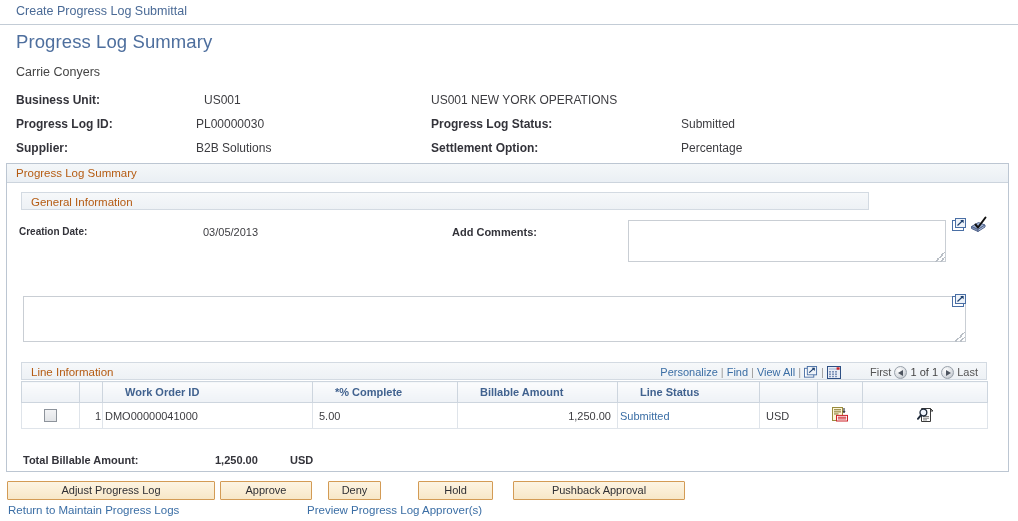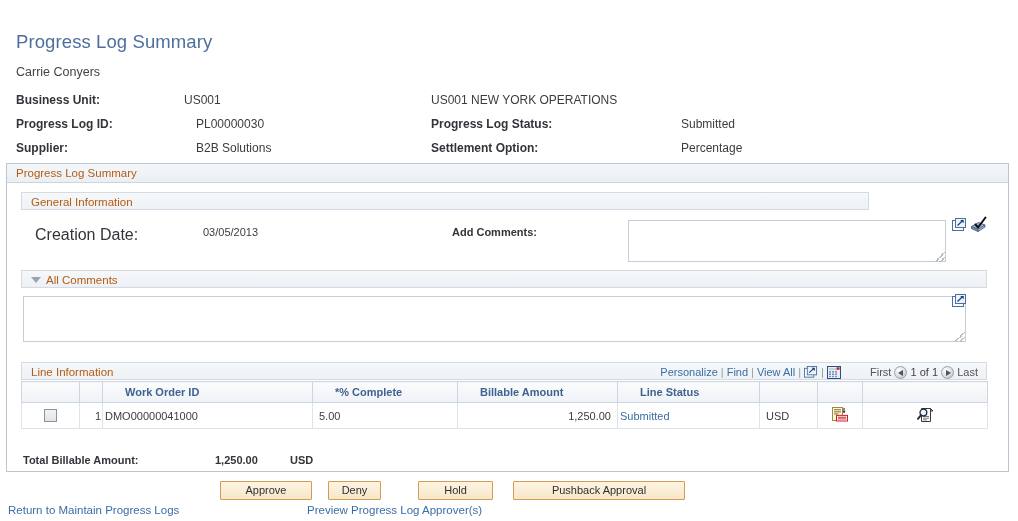--- a/index.html
+++ b/index.html
@@ -152,47 +152,50 @@
   .footlink {
     position: absolute; font-size: 11.5px; color: #3b6ea5; text-decoration: none;
     white-space: nowrap;
   }
 </style>
 </head>
 <body>
 
 <div id="page">
 
+  <div class="crumb-bar">
+    <a href="#" class="crumb-link">Create Progress Log Submittal</a>
+  </div>
 
   <div class="page-title">Progress Log Summary</div>
   <div class="user-name">Carrie Conyers</div>
 
   <div class="hdr-field hdr-label" style="left:16px; top:93px;">Business Unit:</div>
-  <div class="hdr-field hdr-value" style="left:184px; top:93px;">US001</div>
+  <div class="hdr-field hdr-value" style="left:204px; top:93px;">US001</div>
   <div class="hdr-field hdr-value" style="left:431px; top:93px;">US001 NEW YORK OPERATIONS</div>
 
   <div class="hdr-field hdr-label" style="left:16px; top:117px;">Progress Log ID:</div>
   <div class="hdr-field hdr-value" style="left:196px; top:117px;">PL00000030</div>
   <div class="hdr-field hdr-label" style="left:431px; top:117px;">Progress Log Status:</div>
   <div class="hdr-field hdr-value" style="left:681px; top:117px;">Submitted</div>
 
   <div class="hdr-field hdr-label" style="left:16px; top:141px;">Supplier:</div>
   <div class="hdr-field hdr-value" style="left:196px; top:141px;">B2B Solutions</div>
   <div class="hdr-field hdr-label" style="left:431px; top:141px;">Settlement Option:</div>
   <div class="hdr-field hdr-value" style="left:681px; top:141px;">Percentage</div>
 
   <div class="groupbox" style="left:6px; top:163px; width:1003px; height:309px;">
 
     <div class="group-head">Progress Log Summary</div>
 
     <div style="position:absolute; left:14px; top:28px; width:966px; height:19px;">
       <div class="sub-head" style="width:848px;">General Information</div>
     </div>
 
-    <div style="position:absolute; left:28px; top:62px; font-size:16px; font-weight:normal; color:#33333a; white-space:nowrap;">Creation Date:</div>
+    <div style="position:absolute; left:12px; top:62px; font-size:10px; font-weight:bold; color:#33333a; white-space:nowrap;">Creation Date:</div>
     <div style="position:absolute; left:196px; top:62px; font-size:11px; color:#3c3c40; white-space:nowrap;">03/05/2013</div>
 
     <div style="position:absolute; left:445px; top:62px; font-size:11px; font-weight:bold; color:#33333a; white-space:nowrap;">Add Comments:</div>
 
     <textarea class="ta" style="position: absolute; left: 621px; top: 56px; width: 318px; height: 42px;" placeholder=""></textarea>
     <div class="ta-grip" style="left:928px; top:88px;"></div>
 
     <div class="ico" style="left:945px; top:54px;">
       <svg width="15" height="14" viewBox="0 0 15 14">
         <rect x="0.5" y="2.5" width="11" height="10" fill="#ffffff" stroke="#4a6fa5"></rect>
@@ -204,25 +207,20 @@
 
     <div class="ico" style="left:963px; top:52px;">
       <svg width="18" height="17" viewBox="0 0 18 17">
         <path d="M1.5 10.5 L8.5 6.5 L15 9 L8 13.5 Z" fill="#9fb2d4" stroke="#53658c"></path>
         <path d="M1.5 10.5 L1.5 12.5 L8 15.5 L8 13.5 Z" fill="#7f93b8" stroke="#53658c"></path>
         <path d="M8 13.5 L8 15.5 L15 11 L15 9 Z" fill="#b9c7e0" stroke="#53658c"></path>
         <path d="M5.5 8.5 L8 11.5 L15.5 1.5" stroke="#101010" stroke-width="2" fill="none" stroke-linecap="round" stroke-linejoin="round"></path>
       </svg>
     </div>
 
-    <div style="position:absolute; left:14px; top:106px; width:966px;">
-      <div class="sub-head" style="width:966px;">
-        <span class="tri"></span><span>All Comments</span>
-      </div>
-    </div>
 
     <textarea class="ta" style="position: absolute; left: 16px; top: 132px; width: 943px; height: 46px;"></textarea>
     <div class="ta-grip" style="left:948px; top:168px;"></div>
     <div class="ico" style="left:945px; top:130px;">
       <svg width="15" height="14" viewBox="0 0 15 14">
         <rect x="0.5" y="2.5" width="11" height="10" fill="#ffffff" stroke="#4a6fa5"></rect>
         <rect x="3.5" y="0.5" width="10" height="9" fill="#eef3f9" stroke="#4a6fa5"></rect>
         <path d="M5.5 7.5 L11 2.2" stroke="#1d3f6e" stroke-width="1.2" fill="none"></path>
         <path d="M8.2 2.0 L11.6 2.0 L11.6 5.3 Z" fill="#1d3f6e"></path>
       </svg>
@@ -341,20 +339,21 @@
           </td>
         </tr>
       </tbody>
     </table>
 
     <div class="total-lbl" style="left:16px; top:290px;">Total Billable Amount:</div>
     <div class="total-lbl" style="left:208px; top:290px;">1,250.00</div>
     <div class="total-lbl" style="left:283px; top:290px;">USD</div>
   </div>
 
+  <button class="btn" style="left:7px; top:481px; width:208px;">Adjust Progress Log</button>
   <button class="btn" style="left:220px; top:481px; width:92px;">Approve</button>
   <button class="btn" style="left:328px; top:481px; width:53px;">Deny</button>
   <button class="btn" style="left:418px; top:481px; width:75px;">Hold</button>
   <button class="btn" style="left:513px; top:481px; width:172px;">Pushback Approval</button>
 
   <a href="#" class="footlink" style="left:8px; top:504px;">Return to Maintain Progress Logs</a>
   <a href="#" class="footlink" style="left:307px; top:504px;">Preview Progress Log Approver(s)</a>
 
 </div>
 

